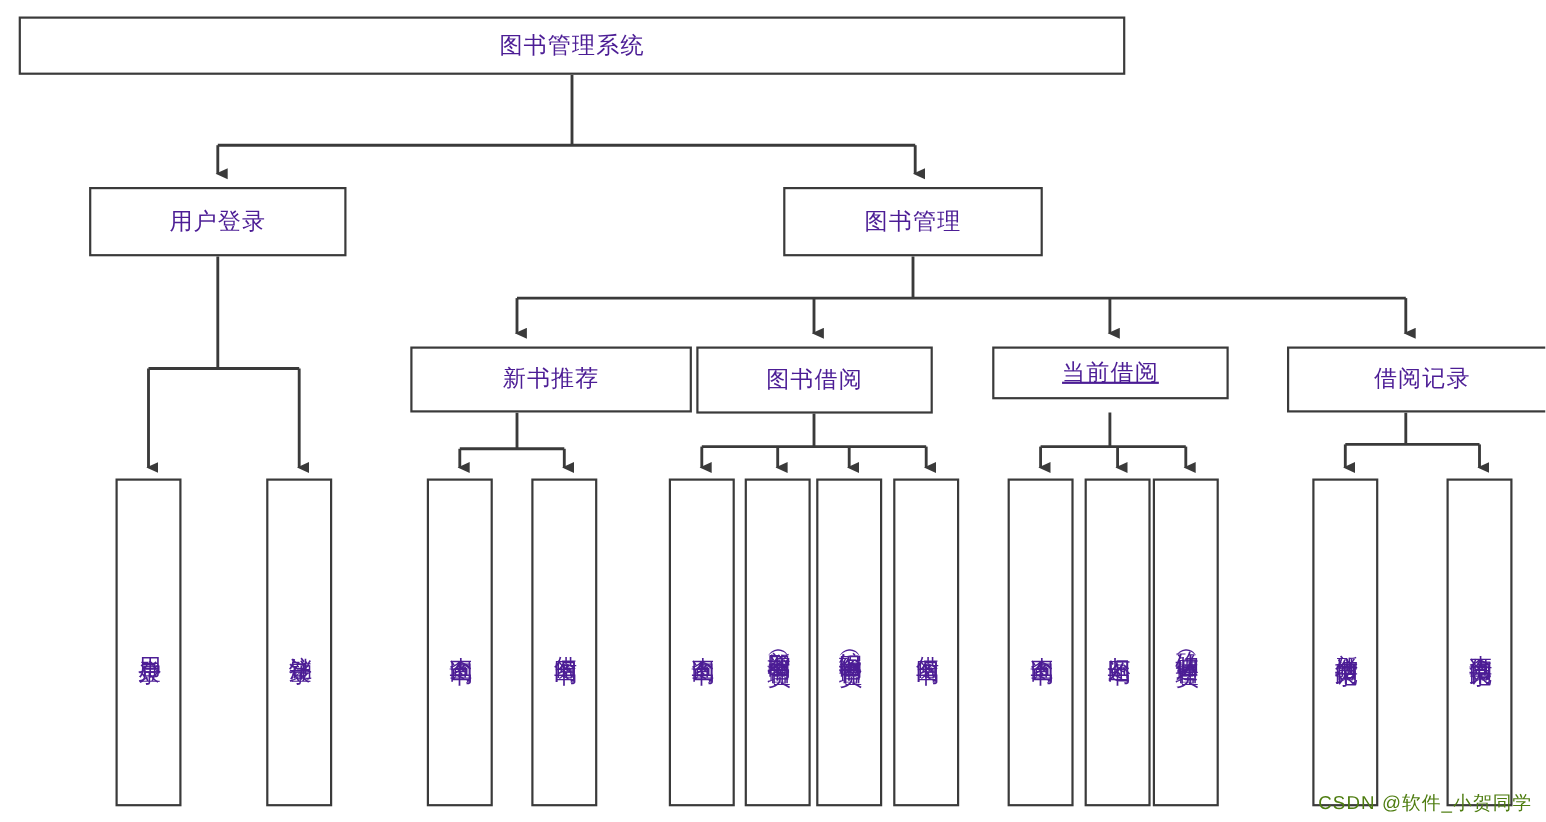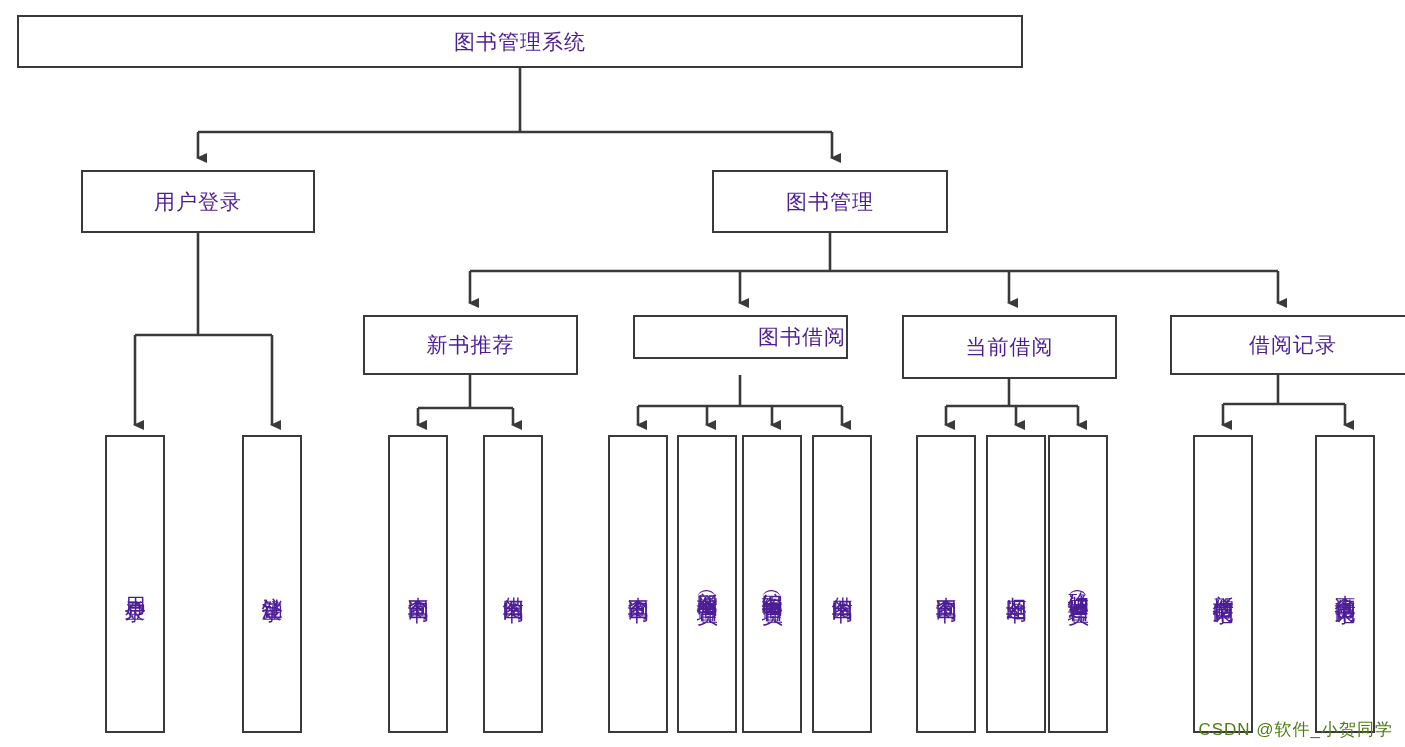--- a/index.html
+++ b/index.html
@@ -124,29 +124,29 @@
   </div>
 
   <div class="node node-h" style="left:81px; top:170px; width:234px; height:63px;">
     <span>用户登录</span>
   </div>
 
   <div class="node node-h" style="left:712px; top:170px; width:236px; height:63px;text-align:right;">
     <span>图书管理</span>
   </div>
 
-  <div class="node node-h" style="left:363px; top:315px; width:215px; height:60px;">
+  <div class="node node-h" style="left:373px; top:315px; width:256px; height:60px;">
     <span>新书推荐</span>
   </div>
 
-  <div class="node node-h" style="left:633px; top:315px; width:215px; height:44px;justify-content:flex-end;">
+  <div class="node node-h" style="left:633px; top:315px; width:215px; height:61px;">
     <span>图书借阅</span>
   </div>
 
-  <div class="node node-h" style="left:902px; top:315px; width:215px; height:64px;">
+  <div class="node node-h" style="left:902px; top:315px; width:215px; height:48px;text-decoration:underline;">
     <span>当前借阅</span>
   </div>
 
   <div class="node node-h" style="left:1170px; top:315px; width:246px; height:60px;">
     <span>借阅记录</span>
   </div>
 
   <div class="node node-v" style="left:105px; top:435px; width:60px; height:298px;">
     <span class="vtext">用户登录</span>
   </div>

